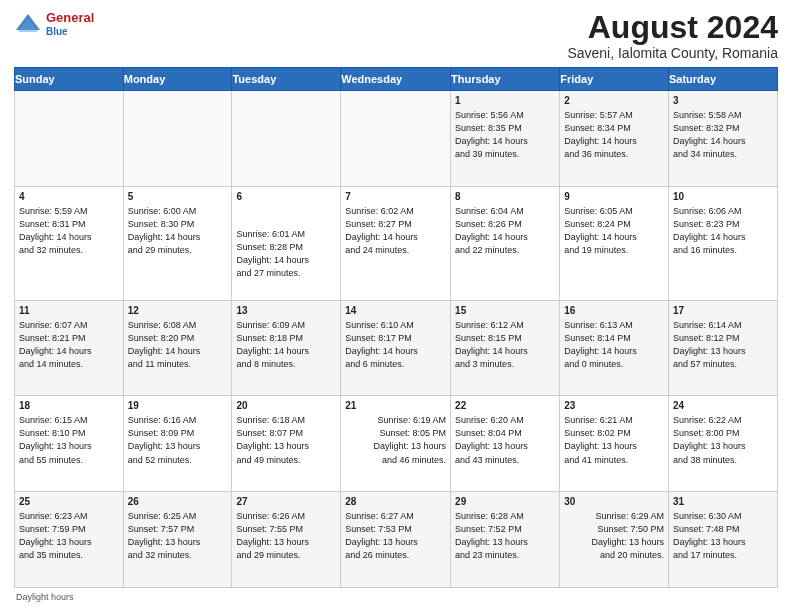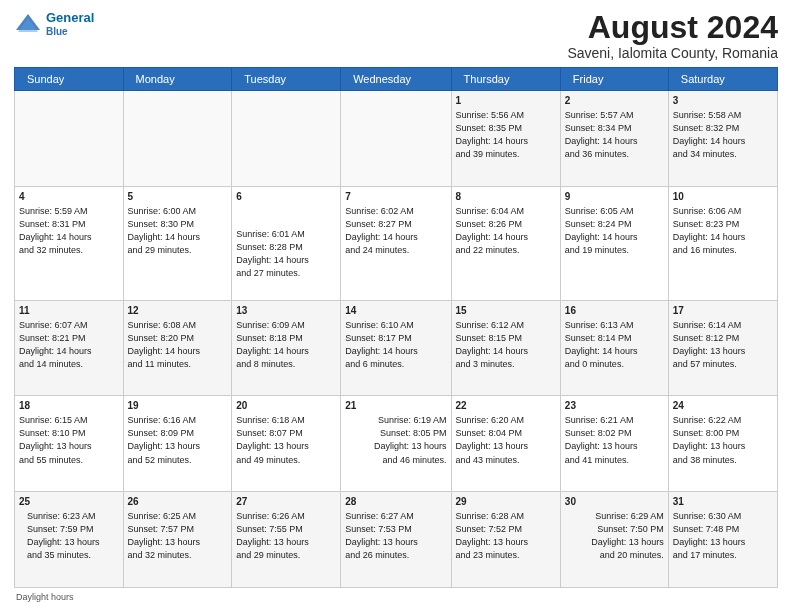--- a/index.html
+++ b/index.html
@@ -29,21 +29,21 @@
       gap: 4px;
     }
     .logo-text {
       display: flex;
       flex-direction: column;
       line-height: 1.1;
     }
     .logo-general {
       font-size: 13px;
       font-weight: bold;
-      color: #0369a1;
+      color: #b91c1c;
     }
     .logo-blue {
       font-size: 10px;
       font-weight: bold;
       color: #2a6ebb;
     }
     .logo-icon {
       width: 28px;
       height: 28px;
     }
@@ -63,23 +63,23 @@
     .calendar {
       width: 100%;
       border-collapse: collapse;
       flex: 1;
       font-size: 9.5px;
     }
     .calendar th {
       background: #2a6ebb;
       color: #fff;
       text-align: left;
-      padding: 5px 12px;
+      padding: 5px 0;
       font-size: 11px;
-      font-weight: normal;
+      font-weight: bold;
       border: 1px solid #1a5aab;
     }
     .calendar td {
       border: 1px solid #ccc;
       vertical-align: top;
       padding: 3px 4px;
       width: 113px;
       height: 82px;
       background: #fff;
       font-size: 9px;
@@ -323,21 +323,21 @@
             <span class="day-num">24</span>
             <div class="day-info" style="white-space: pre-line;">Sunrise: 6:22 AM
 Sunset: 8:00 PM
 Daylight: 13 hours
 and 38 minutes.</div>
           </td>
         </tr>
         <tr>
           <td>
             <span class="day-num">25</span>
-            <div class="day-info" style="white-space: pre-line; margin-left: 8px;">Sunrise: 6:23 AM
+            <div class="day-info" style="white-space: pre-line;">Sunrise: 6:23 AM
 Sunset: 7:59 PM
 Daylight: 13 hours
 and 35 minutes.</div>
           </td>
           <td>
             <span class="day-num">26</span>
             <div class="day-info" style="white-space: pre-line;">Sunrise: 6:25 AM
 Sunset: 7:57 PM
 Daylight: 13 hours
 and 32 minutes.</div>

